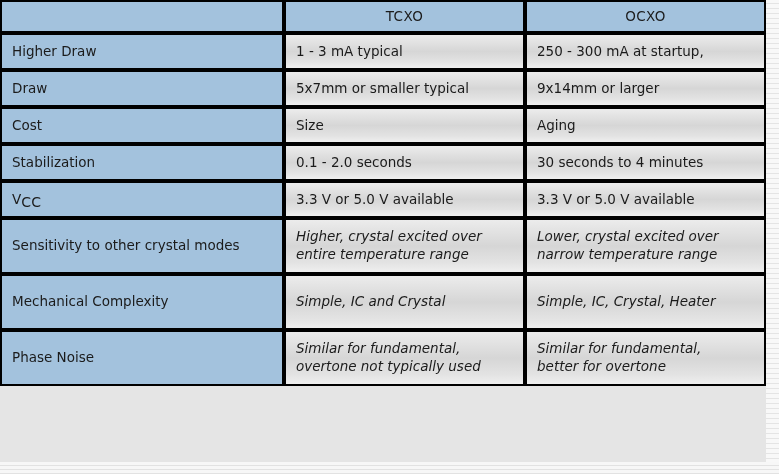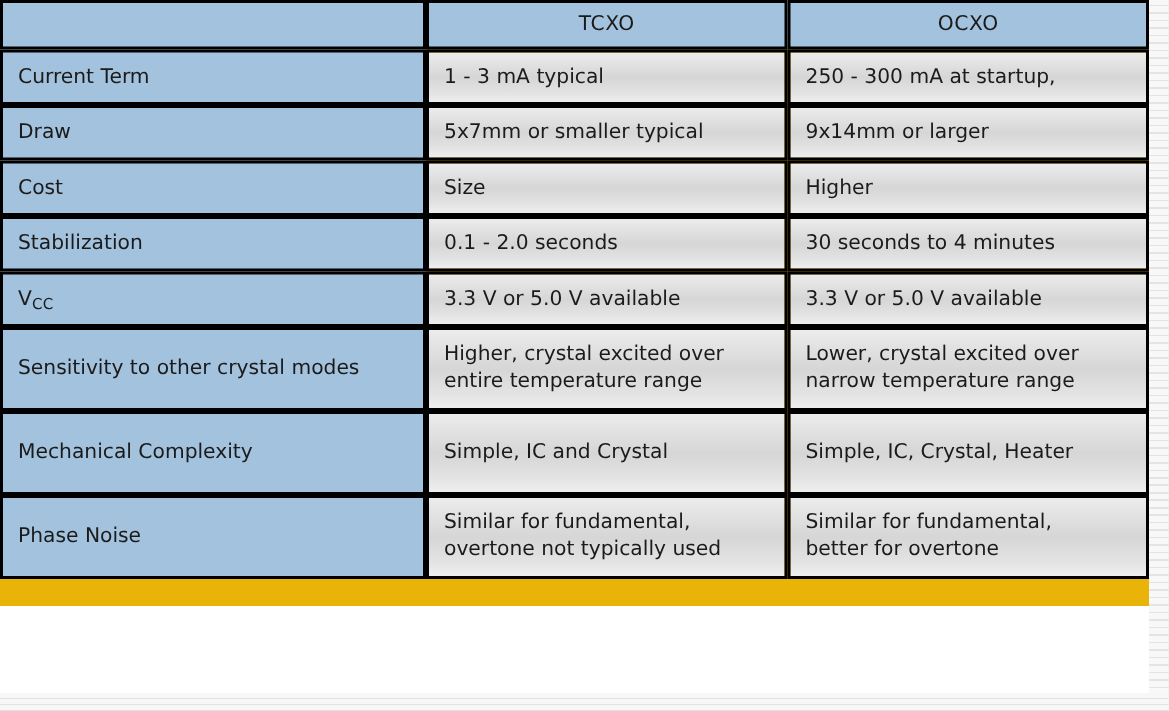--- a/index.html
+++ b/index.html
@@ -11,22 +11,22 @@
     width: 779px;
     height: 474px;
     overflow: hidden;
     background: #ffffff;
     font-family: "DejaVu Sans", "Liberation Sans", sans-serif;
   }
 
   #page {
     position: relative;
     width: 779px;
-    height: 404px;
-    background: #eab308;
+    height: 474px;
+    background: #e5e5e5;
   }
 
   
   .page-texture-bottom {
     position: absolute;
     left: 0;
     top: 462px;
     width: 779px;
     height: 12px;
     background-color: #f3f3f3;
@@ -98,28 +98,28 @@
                 #d6d6d6 50%,
                 #e3e3e3 82%,
                 #efefef 100%);
   }
 
   .r-h1 td, .r-h1 th { height: 29px; }
   .r-one td  { height: 33px; }
   .r-two td  { height: 52px; }
 
   .sub {
-    font-size: 10px;
+    font-size: 14px;
     vertical-align: baseline;
     position: relative;
     top: 3px;
     letter-spacing: 0.2px;
   }
 
-  .twoline { white-space: pre-line; }
+  .twoline { white-space: pre-line; font-style: italic; }
 </style>
 </head>
 <body>
 
 <div id="page">
 
   <table class="cmp-table">
     <colgroup>
       <col class="c-label">
       <col class="c-tcxo">
@@ -130,35 +130,35 @@
       <tr class="r-h1">
         <th class="hdr-blank"></th>
         <th class="hdr-col">TCXO</th>
         <th class="hdr-col">OCXO</th>
       </tr>
     </thead>
 
     <tbody>
 
       <tr class="r-one">
-        <td class="lbl-cell">Current Term</td>
+        <td class="lbl-cell">Higher Draw</td>
         <td class="val-cell">1 - 3 mA typical</td>
         <td class="val-cell">250 - 300 mA at startup,</td>
       </tr>
 
       <tr class="r-one">
         <td class="lbl-cell">Draw</td>
         <td class="val-cell">5x7mm or smaller typical</td>
         <td class="val-cell">9x14mm or larger</td>
       </tr>
 
       <tr class="r-one">
         <td class="lbl-cell">Cost</td>
         <td class="val-cell">Size</td>
-        <td class="val-cell">Higher</td>
+        <td class="val-cell">Aging</td>
       </tr>
 
       <tr class="r-one">
         <td class="lbl-cell">Stabilization</td>
         <td class="val-cell">0.1 - 2.0 seconds</td>
         <td class="val-cell">30 seconds to 4 minutes</td>
       </tr>
 
       <tr class="r-one">
         <td class="lbl-cell"><span>V</span><span class="sub">CC</span></td>

